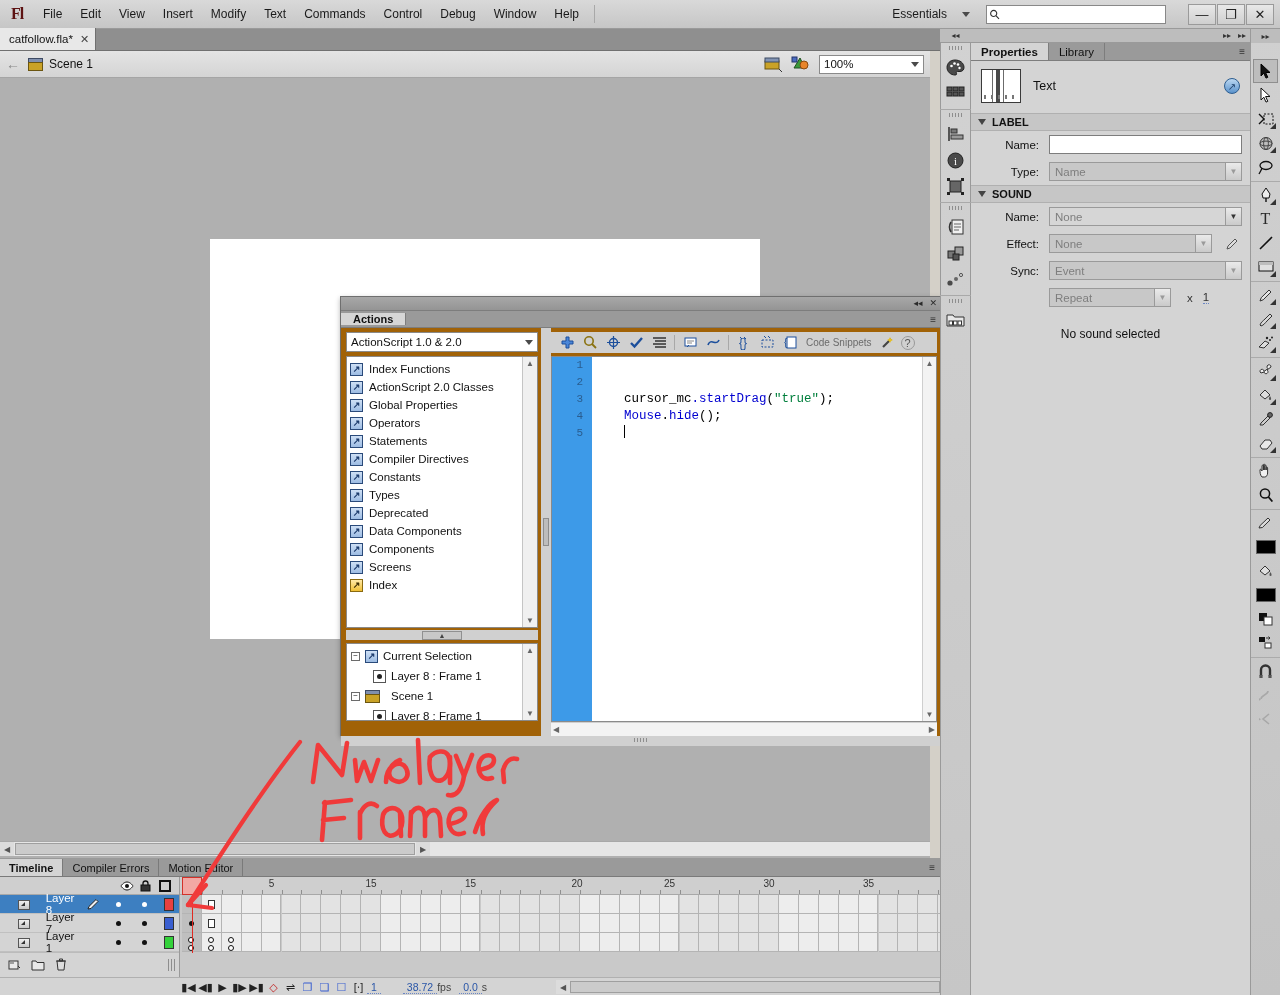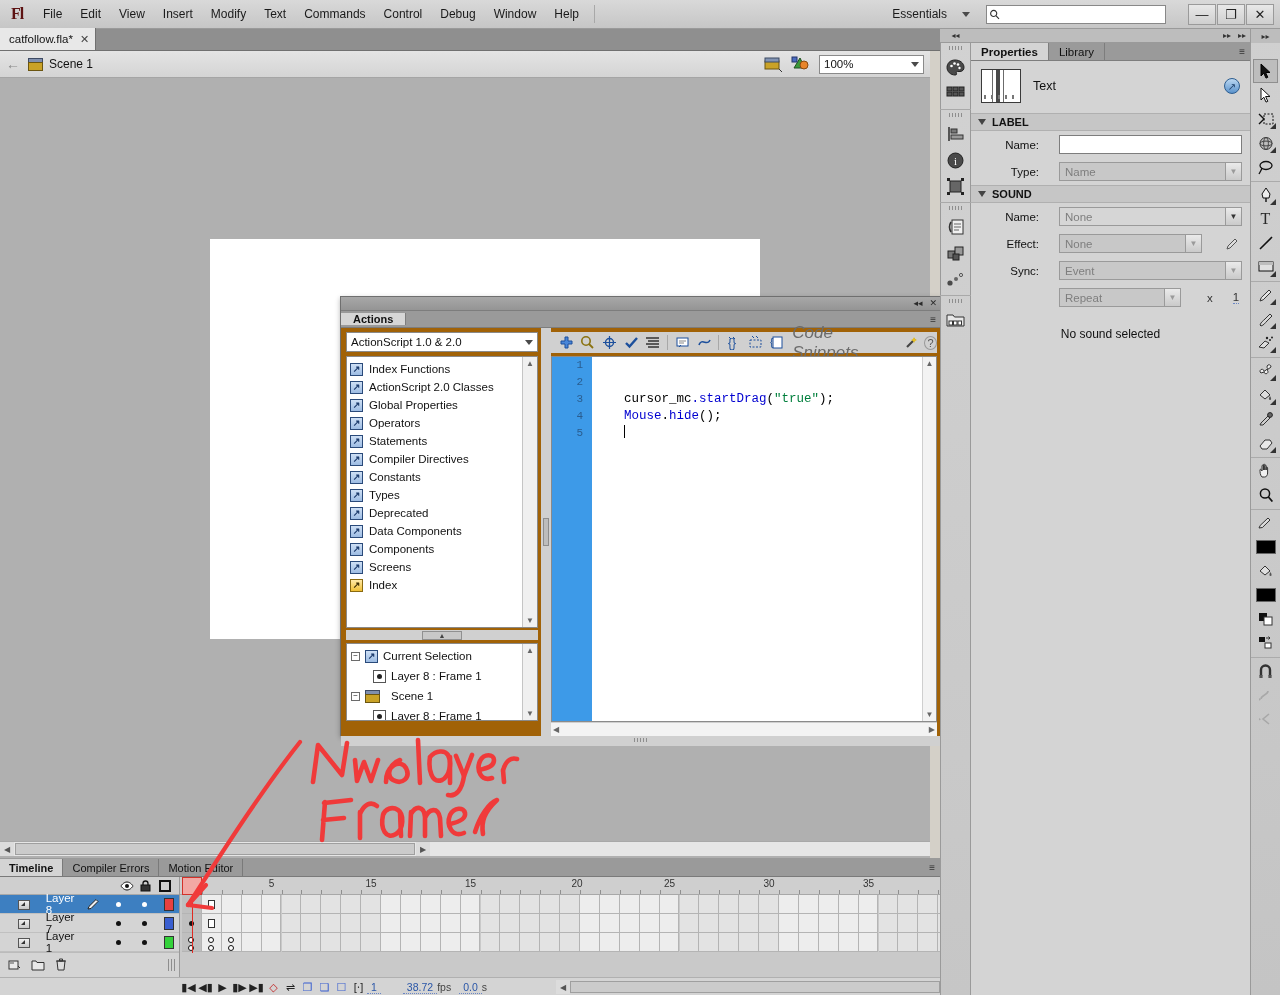--- a/index.html
+++ b/index.html
@@ -169,21 +169,21 @@
   .div-grip { width:6px;height:28px;background:#bdbdbd;border:1px solid #8d8d8d;}
 
   .ap-right { flex:1; padding:4px 4px 0 0; display:flex;flex-direction:column;}
   .ap-toolbar {
     height:21px; display:flex;align-items:center; gap:3px; padding-left:6px;
     background:#d0d0d0;
   }
   .tb-ico { width:20px;height:18px;display:flex;align-items:center;justify-content:center;
             font-size:13px;color:#1c4f9c; cursor:pointer;}
   .tb-sep { width:1px;height:15px;background:#a8a8a8;margin:0 2px;}
-  .cs-label { font-size:17px;color:#6b6b6b; padding:0 3px;font-style:italic;}
+  .cs-label { font-size:10px;color:#6b6b6b; padding:0 3px;}
   .code-area {
     margin-top:3px; flex:1; background:#fff; border:1px solid #8a8a8a;
     display:flex; position:relative; overflow:hidden;
   }
   .gutter { width:40px; background:#3d9ae8; position:relative;}
   .gutter-num {
     color:#2a5d8f; font-family:"Liberation Mono", monospace; font-size:11px;
     text-align:right; padding-right:9px; height:17px; line-height:17px;
   }
   .code-text {
@@ -241,21 +241,21 @@
   .ft-bar { position:absolute;top:0;bottom:0;background:#4a4a4a;}
   .ft-dots { position:absolute;bottom:3px;left:2px;right:2px;height:4px;
     background:repeating-linear-gradient(to right,#777 0 2px,transparent 2px 7px);}
   .prop-title { font-size:12.5px;color:#111;}
   .goto-ico { margin-left:auto; width:16px;height:16px;border-radius:50%;
     background:linear-gradient(to bottom,#bcd8f2,#5b93cc);border:1px solid #2c5d90;
     display:flex;align-items:center;justify-content:center;color:#1b3e68;font-size:10px;}
   .sec-head { height:18px;background:#c6c6c6;border-top:1px solid #b0b0b0;border-bottom:1px solid #b0b0b0;
     display:flex;align-items:center;gap:6px;padding-left:7px;font-size:11px;font-weight:bold;color:#111;}
   .tri { width:0;height:0;border-left:4px solid transparent;border-right:4px solid transparent;border-top:6px solid #444;}
-  .frow { display:flex;align-items:center;gap:20px;padding:4px 8px 4px 0;}
+  .frow { display:flex;align-items:center;gap:10px;padding:4px 8px 4px 0;}
   .flabel { width:68px;text-align:right;font-size:11.5px;color:#111;}
   .finput { flex:1;height:19px;background:#fff;border:1px solid #7d7d7d;padding:0 4px;font-size:11.5px;color:#111;line-height:17px;}
   .fselect { flex:1;height:19px;background:#c8c8c8;border:1px solid #9a9a9a;display:flex;align-items:center;justify-content:space-between;padding:0 0 0 5px;font-size:11.5px;color:#7e7e7e;}
   .fselect.lit { background:#d6d6d6; }
   .fsel-arrow { width:16px;height:17px;background:linear-gradient(to bottom,#eaeaea,#cacaca);border-left:1px solid #9a9a9a;display:flex;align-items:center;justify-content:center;font-size:8px;color:#333;}
   .fsel-arrow.dim { color:#9a9a9a; }
   .pencil-btn { width:20px;height:18px;display:flex;align-items:center;justify-content:center;font-size:12px;color:#555;}
   .sync-x { font-size:11.5px;color:#333;padding-left:6px;}
   .sync-n { font-size:11.5px;color:#333;border-bottom:1px dotted #6a86c4;}
   .nosound { text-align:center;font-size:12px;color:#111;padding-top:16px;}

